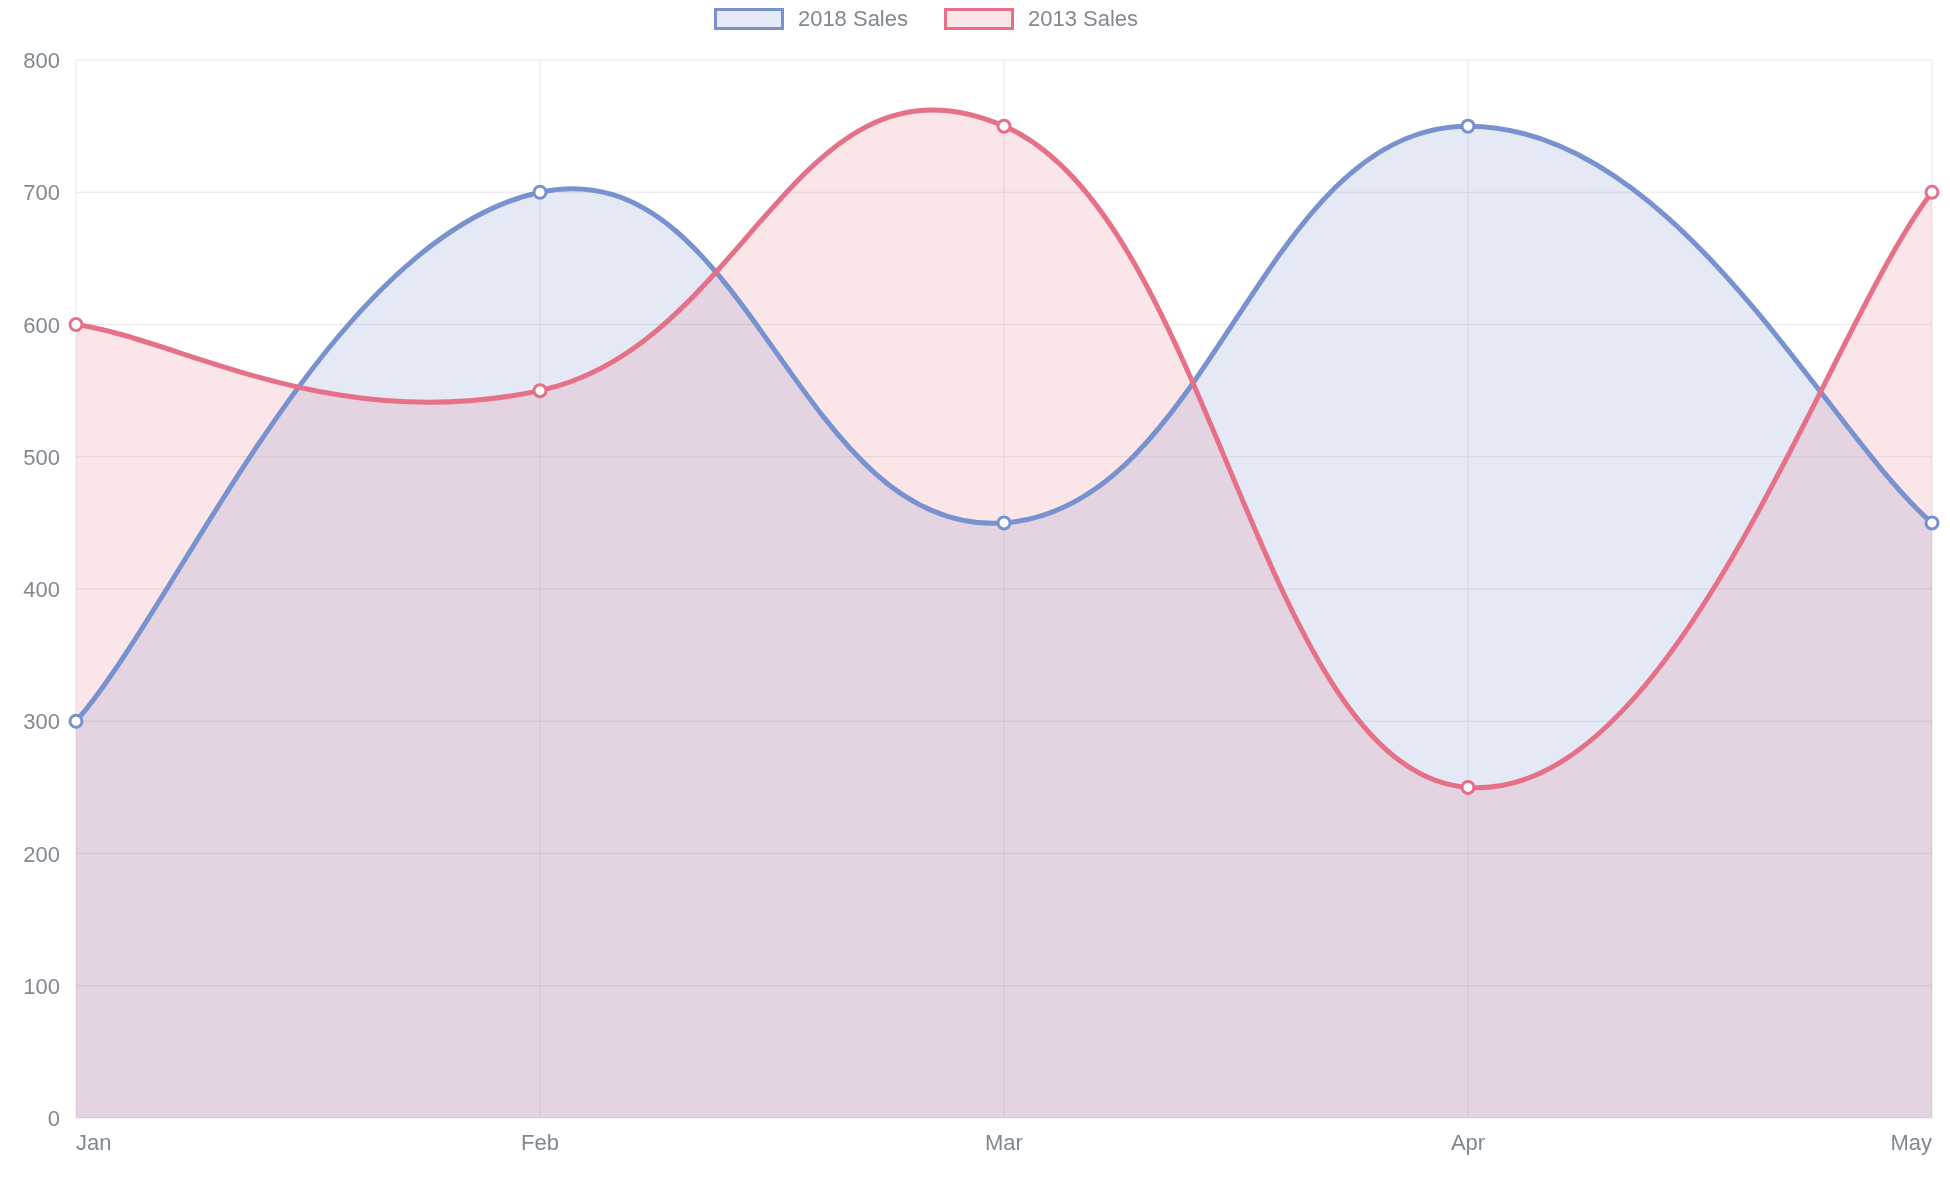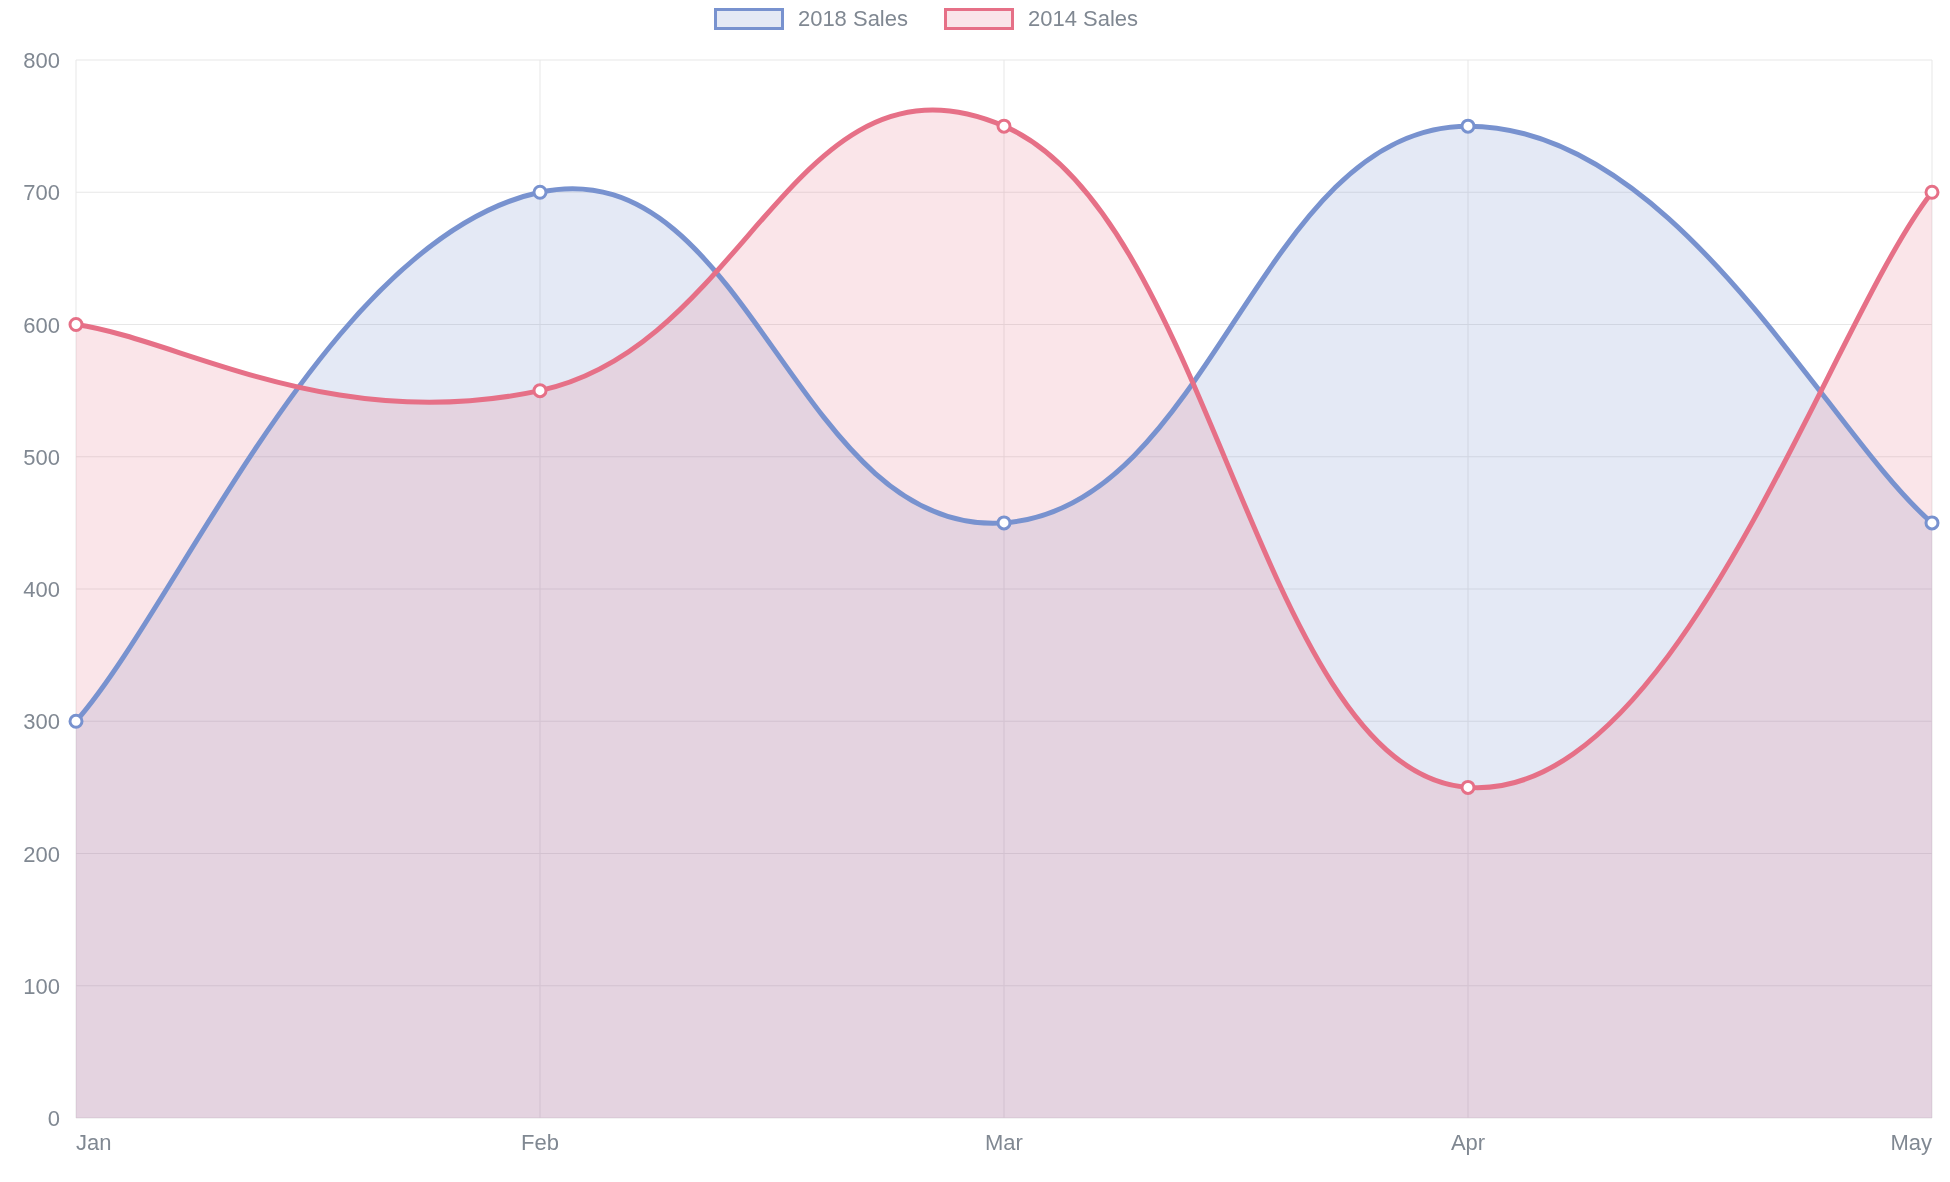--- a/index.html
+++ b/index.html
@@ -52,21 +52,21 @@
 
 <div class="chart-wrap">
 
   <div class="legend">
     <div class="legend-item">
       <span class="legend-swatch" style="background:rgba(120,146,207,0.20);border-color:#7892cf;"></span>
       <span>2018 Sales</span>
     </div>
     <div class="legend-item">
       <span class="legend-swatch" style="background:rgba(230,112,135,0.18);border-color:#e67087;"></span>
-      <span>2014 Sales</span>
+      <span>2013 Sales</span>
     </div>
   </div>
 
   <svg id="chart-svg" width="1950" height="1182">
       <line x1="76" x2="1932" y1="1118" y2="1118" class="grid-line"></line>
       <text x="60" y="1126" text-anchor="end" class="tick-label">0</text>
       <line x1="76" x2="1932" y1="985.75" y2="985.75" class="grid-line"></line>
       <text x="60" y="993.75" text-anchor="end" class="tick-label">100</text>
       <line x1="76" x2="1932" y1="853.5" y2="853.5" class="grid-line"></line>
       <text x="60" y="861.5" text-anchor="end" class="tick-label">200</text>

